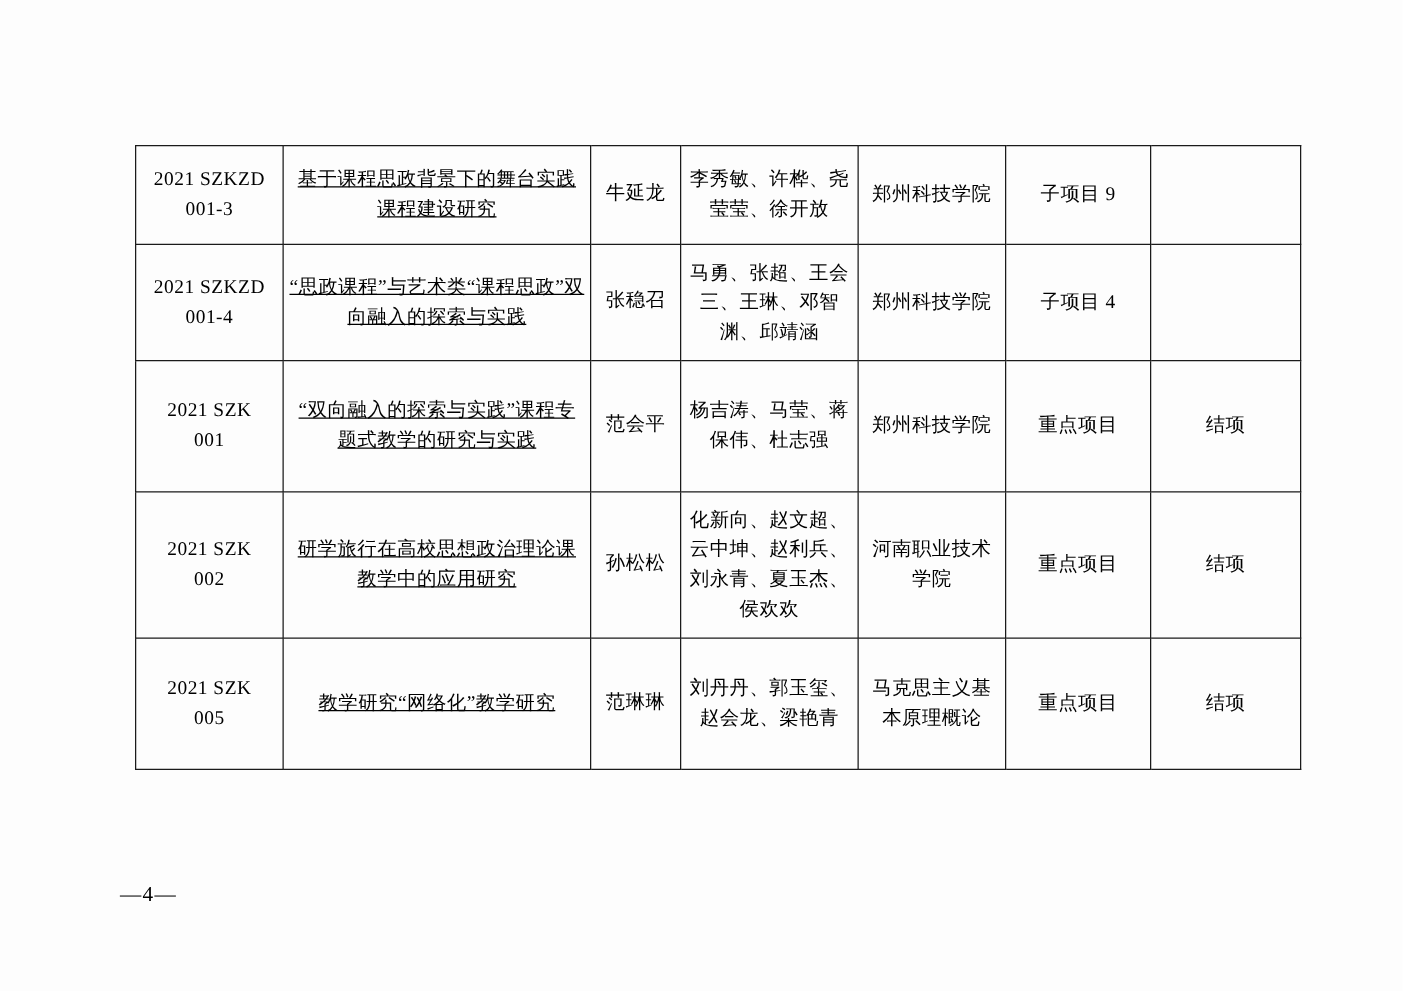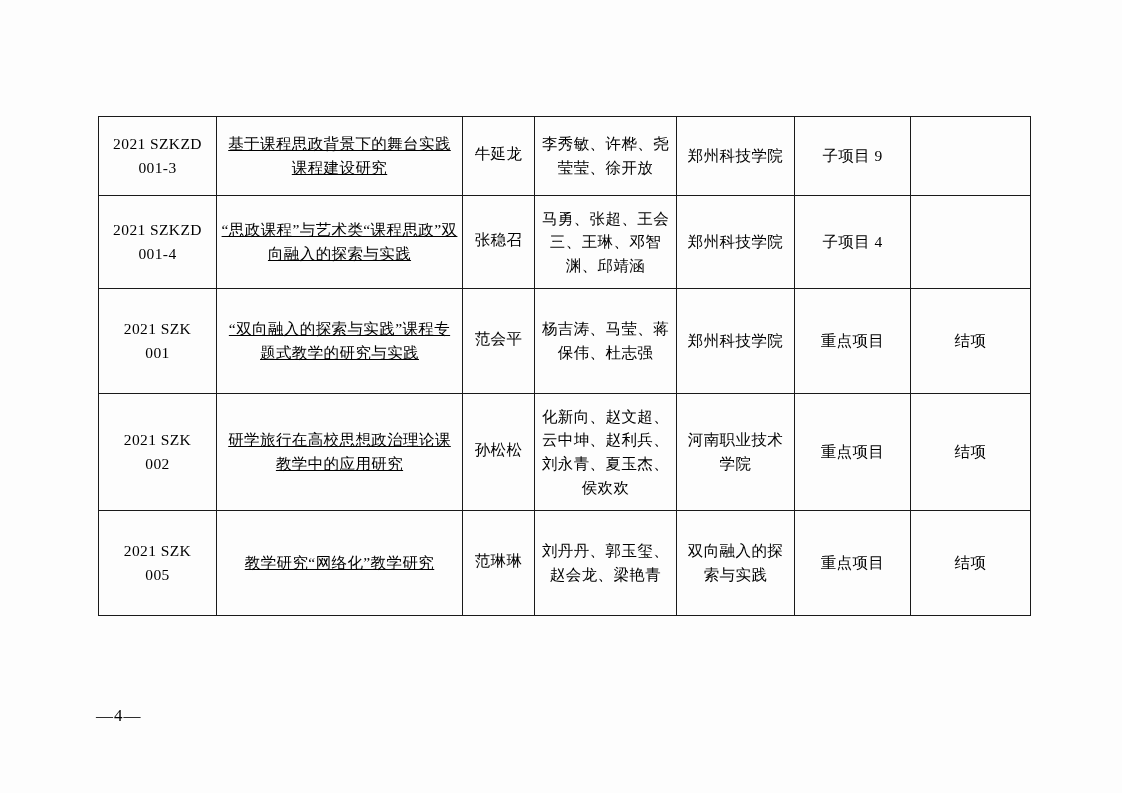--- a/index.html
+++ b/index.html
@@ -18,21 +18,21 @@
   .page {
     position: absolute;
     left: 0;
     top: 0;
     width: 1122px;
     height: 793px;
     background: #fdfdfd;
   }
   .table-wrap {
     position: absolute;
-    left: 98px;
+    left: 108px;
     top: 116px;
     width: 932px;
   }
   table.grid {
     border-collapse: collapse;
     width: 932px;
     table-layout: fixed;
   }
   table.grid td {
     border: 1px solid #1a1a1a;
@@ -154,21 +154,21 @@
           <td class="school-cell">河南职业技术学院</td>
           <td class="type-cell">重点项目</td>
           <td class="status-cell">结项</td>
         </tr>
         <tr class="row-h5">
           <td class="code-cell">2021 SZK
 005</td>
           <td class="title-cell">教学研究“网络化”教学研究</td>
           <td class="leader-cell">范琳琳</td>
           <td class="members-cell">刘丹丹、郭玉玺、赵会龙、梁艳青</td>
-          <td class="school-cell">双向融入的探索与实践</td>
+          <td class="school-cell">马克思主义基本原理概论</td>
           <td class="type-cell">重点项目</td>
           <td class="status-cell">结项</td>
         </tr>
       </tbody>
     </table>
   </div>
 
   <div class="page-number">—4—</div>
 
 </div>

